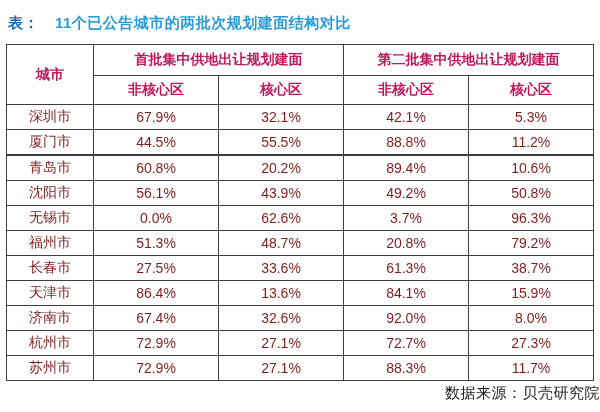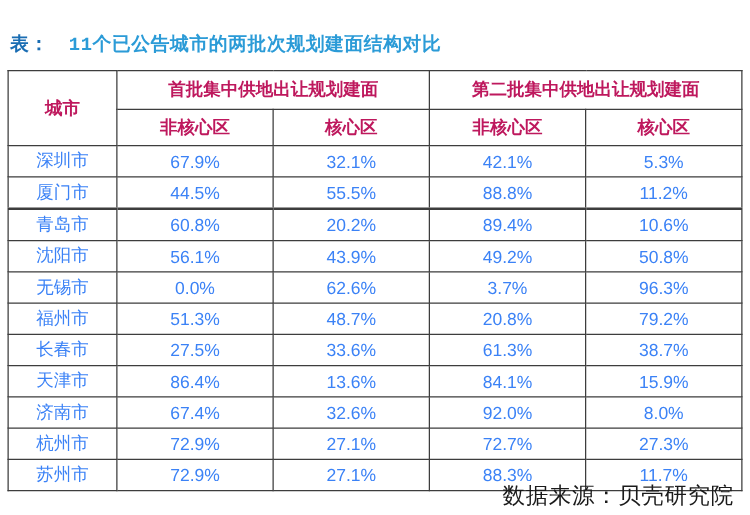--- a/index.html
+++ b/index.html
@@ -13,26 +13,25 @@
     font-family: "Liberation Sans", "DejaVu Sans", sans-serif;
     color: #1f1f1f;
     position: relative;
     overflow: hidden;
   }
   .page {
     width: 600px;
     height: 412px;
   }
   .figure-title {
-    padding: 26px 8px 0 8px;
+    padding: 14px 8px 0 8px;
     font-size: 15px;
     font-weight: bold;
     letter-spacing: 0.5px;
     white-space: nowrap;
-    font-family: Liberation Mono, monospace;
   }
   .t-prefix {
     color: #1a6db3;
     margin-right: 16px;
   }
   .t-main {
     color: #2b9bd7;
   }
   table.data-table {
     border-collapse: collapse;
@@ -48,30 +47,30 @@
     font-size: 14px;
     overflow: hidden;
     white-space: nowrap;
   }
   .data-table thead th {
     font-weight: bold;
     color: #be185d;
   }
   .data-table thead tr.group-row th { height: 30px; }
   .data-table thead tr.sub-row th { height: 28px; }
-  .data-table tbody td { height: 24px; color: #3b82f6; }
+  .data-table tbody td { height: 24px; color: #7f1d1d; }
   
   .data-table tbody tr.heavy-bottom td { border-bottom-width: 2px; }
   col.c-city { width: 87px; }
   col.c-val  { width: 125px; }
   .source-line {
     position: absolute;
-    right: 13px;
+    right: 0;
     top: 384px;
-    font-size: 18px;
+    font-size: 15px;
     color: #1a1a1a;
     letter-spacing: 0.5px;
   }
 </style>
 </head>
 <body>
 
 <div class="page">
 
   <div class="figure-title">

